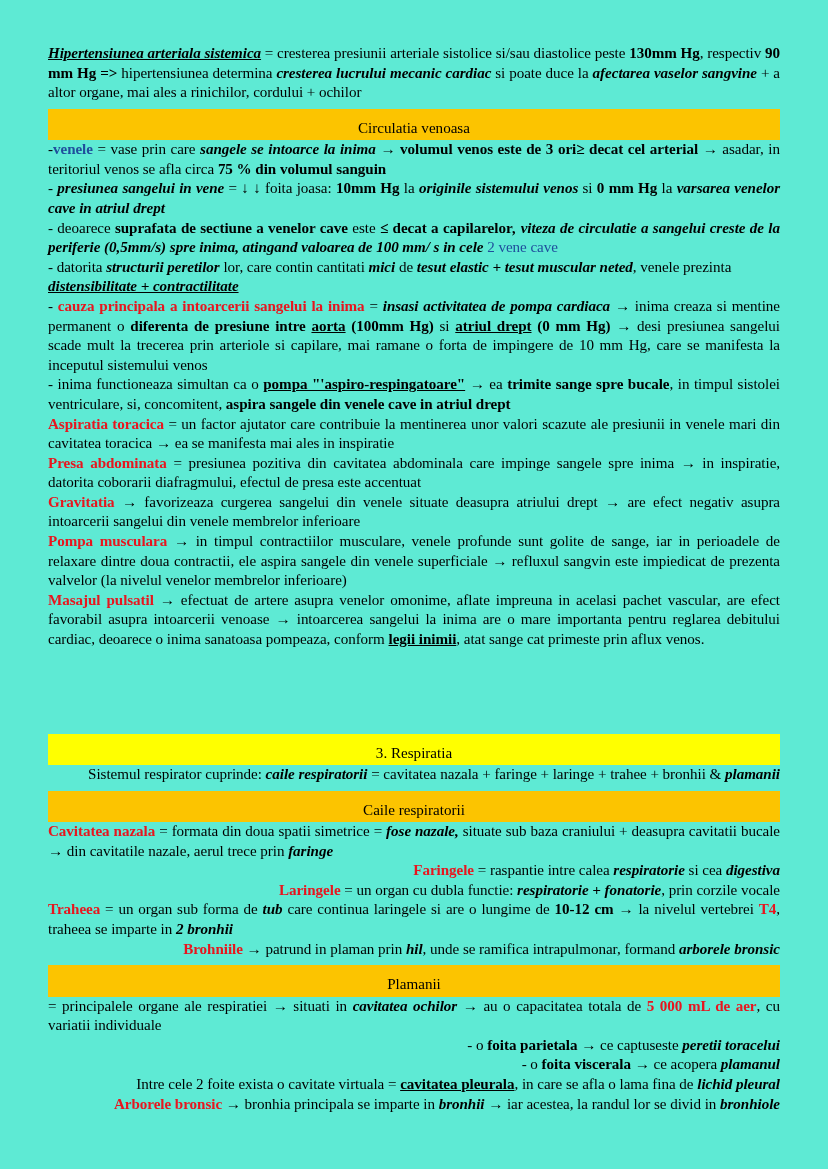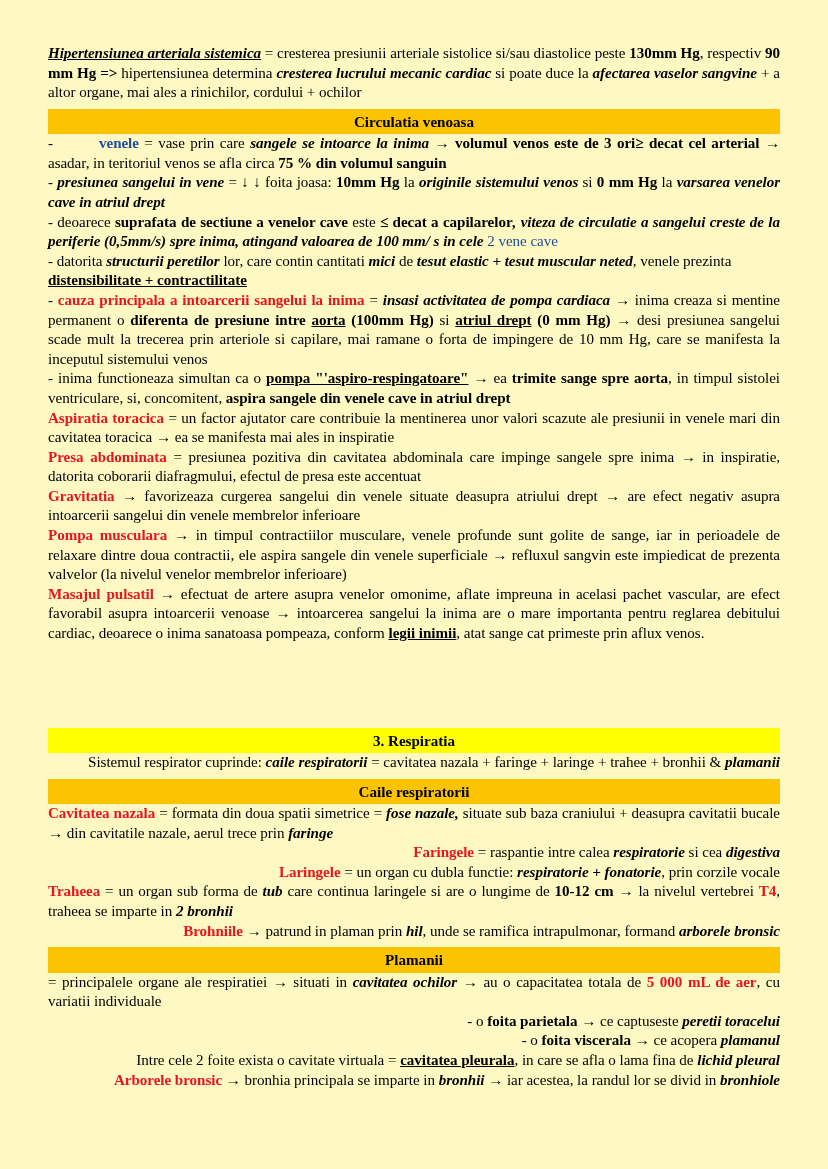--- a/index.html
+++ b/index.html
@@ -14,53 +14,53 @@
     font-family: "Liberation Serif", "DejaVu Serif", serif;
     color: #000000;
     overflow: hidden;
   }
   .page {
     position: relative;
     width: 828px;
     height: 1169px;
     box-sizing: border-box;
     padding: 44px 48px 0 48px;
-    background: #fef9c3;
+    background: #5eead4;
   }
   .para {
     font-size: 15.1px;
     line-height: 19.6px;
     text-align: justify;
     margin: 0;
     letter-spacing: -0.05px;
     -webkit-hyphens: none;
     hyphens: none;
   }
   .para.nojust { text-align: right; }
   .bar {
     font-size: 15.1px;
     line-height: 19.4px;
-    font-weight: bold;
+    font-weight: normal;
     text-align: center;
     margin: 0;
-    padding: 4px 0 2px 0;
+    padding: 10px 0 2px 0;
   }
   .bar-amber { background: #fcc400; }
   .bar-yellow { background: #ffff00; }
   b, .b { font-weight: bold; }
   .bi { font-weight: bold; font-style: italic; }
   .u { text-decoration: underline; }
   .redbi { color: #e8151e; font-weight: bold; }
   .redb { color: #e8151e; font-weight: bold; }
   .blue { color: #1f4e9c; }
-  .blueb { color: #1f4e9c; font-weight: bold; margin-left: 46px; }
+  .blueb { color: #1f4e9c; font-weight: bold; }
   .sp-before-bar { height: 6px; }
   .gap-big { height: 84px; }
   .indent { padding-left: 82px; }
-  .block { display: block; }
+  .block { display: block; font-style: italic; }
 </style>
 </head>
 <body>
 
 <div class="page">
 
   <p class="para"><span class="bi u">Hipertensiunea arteriala sistemica</span> <span>=</span> <span>cresterea presiunii arteriale sistolice si/sau diastolice peste</span> <b>130mm Hg</b><span>, respectiv</span> <b>90 mm Hg</b> <b>=&gt;</b> <span>hipertensiunea determina</span> <span class="bi">cresterea lucrului mecanic cardiac</span> <span>si poate duce la</span> <span class="bi">afectarea vaselor sangvine</span> <span>+ a altor organe, mai ales a rinichilor, cordului + ochilor</span></p>
 
   <div class="sp-before-bar"></div>
 
@@ -69,21 +69,21 @@
   <p class="para"><span>-</span><span class="blueb">venele</span> <span>= vase prin care</span> <span class="bi">sangele se intoarce la inima</span> <b>→</b> <b>volumul venos este de 3 ori≥  decat cel arterial</b> <span>→</span> <span>asadar, in teritoriul venos se afla circa</span> <b>75 % din volumul sanguin</b></p>
 
   <p class="para"><span>-</span> <span class="bi">presiunea sangelui in vene</span> <span>= ↓ ↓ foita joasa:</span> <b>10mm Hg</b> <span>la</span> <span class="bi">originile sistemului venos</span> <span>si</span> <b>0 mm Hg</b> <span>la</span> <span class="bi">varsarea venelor cave in atriul drept</span></p>
 
   <p class="para"><span>-</span> <span>deoarece</span> <b>suprafata de sectiune a venelor cave</b> <span>este</span> <b>≤  decat a capilarelor</b><span class="bi">, viteza de circulatie a sangelui creste de la periferie (0,5mm/s) spre inima, atingand valoarea de 100 mm/ s in cele</span> <span class="blue">2 vene cave</span></p>
 
   <p class="para"><span>-</span> <span>datorita</span> <span class="bi">structurii peretilor</span> <span>lor, care contin cantitati</span> <span class="bi">mici</span> <span>de</span> <span class="bi">tesut elastic + tesut muscular neted</span><span>, venele prezinta</span> <span class="b u block">distensibilitate + contractilitate</span></p>
 
   <p class="para"><span>-</span> <span class="redbi">cauza principala a intoarcerii sangelui la inima</span> <span>=</span> <span class="bi">insasi activitatea de pompa cardiaca</span> <span>→</span> <span>inima creaza si mentine permanent o</span> <b>diferenta de presiune intre</b> <span class="b u">aorta</span> <b>(100mm Hg)</b> <span>si</span> <span class="b u">atriul drept</span> <b>(0 mm Hg)</b> <span>→</span> <span>desi presiunea sangelui scade mult la trecerea prin arteriole si capilare, mai ramane o forta de impingere de 10 mm Hg, care se manifesta la inceputul sistemului venos</span></p>
 
-  <p class="para"><span>-</span> <span>inima functioneaza simultan ca o</span> <span class="b u">pompa "'aspiro-respingatoare"</span> <span>→</span> <span>ea</span> <b>trimite sange spre aorta</b><span>, in timpul sistolei ventriculare, si, concomitent,</span> <b>aspira sangele din venele cave in atriul drept</b></p>
+  <p class="para"><span>-</span> <span>inima functioneaza simultan ca o</span> <span class="b u">pompa "'aspiro-respingatoare"</span> <span>→</span> <span>ea</span> <b>trimite sange spre bucale</b><span>, in timpul sistolei ventriculare, si, concomitent,</span> <b>aspira sangele din venele cave in atriul drept</b></p>
 
   <p class="para"><span class="redbi">Aspiratia toracica</span> <span>=</span> <span>un factor ajutator care contribuie la mentinerea unor valori scazute ale presiunii in venele mari din cavitatea toracica → ea se manifesta mai ales in inspiratie</span></p>
 
   <p class="para"><span class="redbi">Presa abdominata</span> <span>=</span> <span>presiunea pozitiva din cavitatea abdominala care impinge sangele spre inima → in inspiratie, datorita coborarii diafragmului, efectul de presa este accentuat</span></p>
 
   <p class="para"><span class="redbi">Gravitatia</span> <span>→</span> <span>favorizeaza curgerea sangelui din venele situate deasupra atriului drept → are efect negativ asupra intoarcerii sangelui din venele membrelor inferioare</span></p>
 
   <p class="para"><span class="redbi">Pompa musculara</span> <span>→</span> <span>in timpul contractiilor musculare, venele profunde sunt golite de sange, iar in perioadele de relaxare dintre doua contractii, ele aspira sangele din venele superficiale → refluxul sangvin este impiedicat de prezenta valvelor (la nivelul venelor membrelor inferioare)</span></p>
 
   <p class="para"><span class="redbi">Masajul pulsatil</span> <span>→</span> <span>efectuat de artere asupra venelor omonime, aflate impreuna in acelasi pachet vascular, are efect favorabil asupra intoarcerii venoase → intoarcerea sangelui la inima are o mare importanta pentru reglarea debitului cardiac, deoarece o inima sanatoasa pompeaza, conform</span> <span class="b u">legii inimii</span><span>, atat sange cat primeste prin aflux venos.</span></p>

